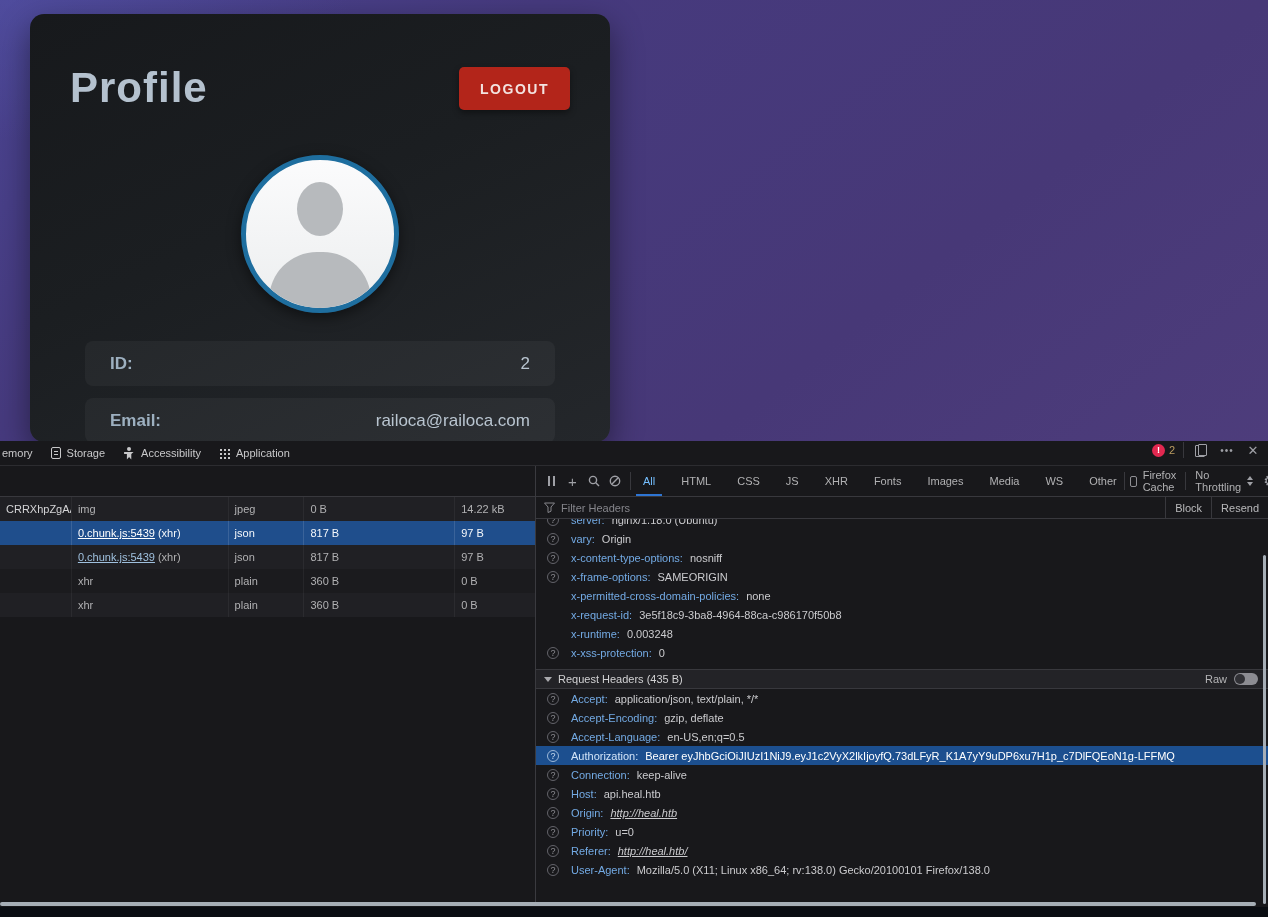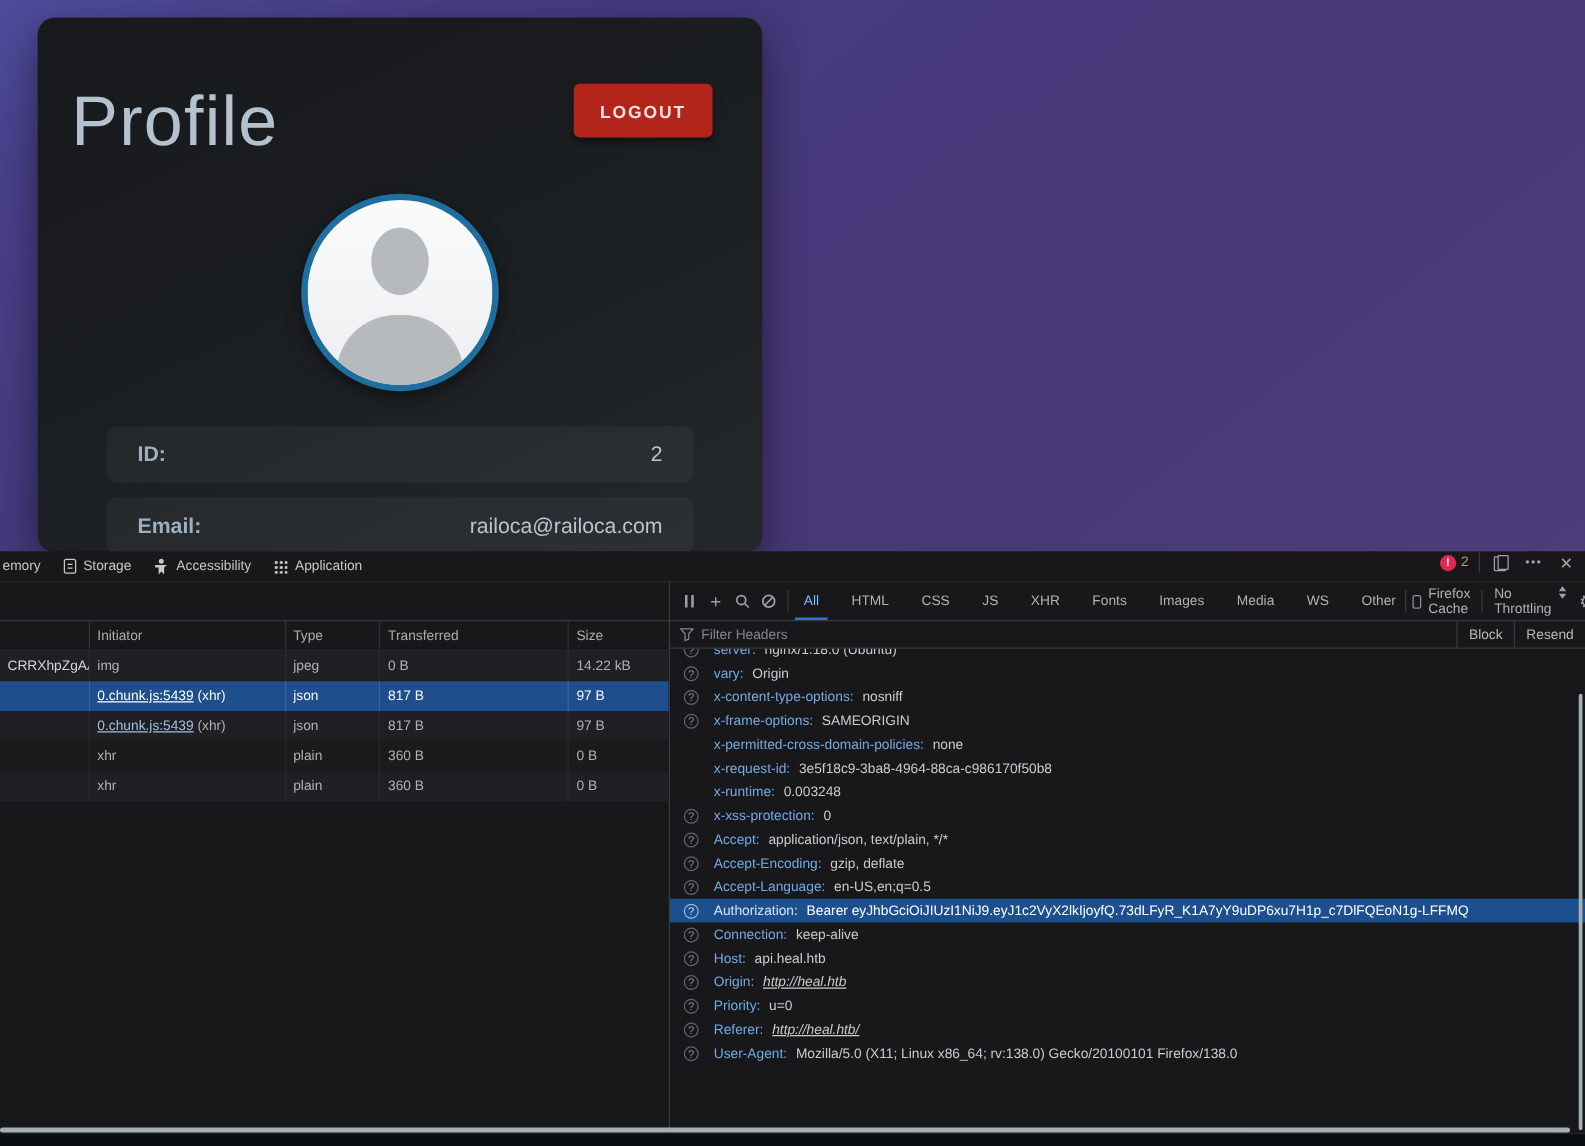--- a/index.html
+++ b/index.html
@@ -20,22 +20,22 @@
   }
 
   
   .profile-card {
     position:absolute; left:30px; top:14px; width:580px; height:428px;
     border-radius:14px; overflow:hidden; z-index:1;
     background:linear-gradient(155deg, #17191c 0%, #1b1e21 45%, #24272b 100%);
     box-shadow:0 12px 32px rgba(0,0,0,0.45);
   }
   .profile-title {
-    position:absolute; left:27px; top:50px;
-    font-size:56px; font-weight:normal; color:#b4c1ce; letter-spacing:1px;
+    position:absolute; left:40px; top:50px;
+    font-size:42px; font-weight:bold; color:#b4c1ce; letter-spacing:1px;
   }
   .logout-btn {
     position:absolute; right:40px; top:53px; width:111px; height:43px;
     border:none; border-radius:5px; background:#b3251a; color:#f3e3e0;
     font-family:"Liberation Sans",sans-serif; font-size:14px; font-weight:bold; letter-spacing:1.5px;
     box-shadow:0 3px 6px rgba(0,0,0,0.4); cursor:pointer;
   }
   .avatar {
     position:absolute; left:50%; top:141px; transform:translateX(-50%);
     width:158px; height:158px; border-radius:50%;
@@ -133,21 +133,21 @@
   .tb-sep { width:1px; height:18px; background:#38383d; margin:0 5px; flex:none; }
   .tb-icon { width:21px; height:100%; display:flex; align-items:center; justify-content:center; color:#9fa0a6; cursor:pointer; flex:none; }
   .ic-pause { display:flex; gap:3px; }
   .ic-pause i { width:2px; height:10px; background:#9fa0a6; }
   .ic-plus { font-size:15px; line-height:1; color:#9fa0a6; }
   .filter-pills { display:flex; height:100%; align-items:stretch;gap:12px; }
   .pill { display:flex; align-items:center; padding:0 7px; color:#b1b1b3; cursor:pointer; position:relative; }
   .pill.active { color:#75bfff; box-shadow:inset 0 -2px 0 #2e75d3; }
   .cache-group { display:flex; align-items:center; gap:6px; cursor:pointer; }
   .checkbox { width:11px; height:11px; border:1px solid #8f8f94; border-radius:2px; background:transparent; }
-  .throttle { display:flex; gap:6px; padding:0 4px; cursor:pointer; }
+  .throttle { display:flex; align-items:center; gap:6px; padding:0 4px; cursor:pointer; }
   .updown { display:flex; flex-direction:column; gap:2px; }
   .updown i { width:0; height:0; border-left:3px solid transparent; border-right:3px solid transparent; }
   .updown .up { border-bottom:4px solid #9fa0a6; }
   .updown .down { border-top:4px solid #9fa0a6; }
   .gear { margin-left:6px; font-size:15px; color:#9fa0a6; cursor:pointer; }
 
   .detail-tabs { height:24px; display:flex; align-items:stretch; border-bottom:1px solid #38383d; }
   .panel-toggle { width:26px; display:flex; align-items:center; justify-content:center; cursor:pointer; }
   .panel-toggle .box { width:12px; height:10px; border:1px solid #9fa0a6; border-radius:2px; display:flex; align-items:center; justify-content:center; }
   .panel-toggle .tri { width:0; height:0; border-top:3px solid transparent; border-bottom:3px solid transparent; border-left:4px solid #9fa0a6; }
@@ -243,27 +243,20 @@
           <span class="ic-responsive"></span>
         </div>
       <div class="ic-btn ic-meatball">•••</div>
       <div class="ic-btn ic-close">✕</div>
     </div>
   </div>
 
   <div class="dt-body">
     <div class="net-left">
       <div class="left-toolbar-spacer"></div>
-      <div class="net-cols" id="net-cols">
-          <div class="net-col c-file"></div>
-          <div class="net-col c-initiator">Initiator</div>
-          <div class="net-col c-type">Type</div>
-          <div class="net-col c-transferred">Transferred</div>
-          <div class="net-col c-size">Size</div>
-        </div>
       <div class="net-rows" id="net-rows">
           <div class="net-row">
             <div class="net-cell c-file">
               <span class="file-text">CRRXhpZgAAS</span>
             </div>
             <div class="net-cell c-initiator">
               <span>img</span>
             </div>
             <div class="net-cell c-type">
               <span>jpeg</span>
@@ -448,20 +441,30 @@
               <span class="q-icon hidden">?</span>
               <span class="h-name">x-runtime</span>
               <span class="h-value">0.003248</span>
             </div>
             <div class="hdr-row">
               <span class="q-icon">?</span>
               <span class="h-name">x-xss-protection</span>
               <span class="h-value">0</span>
             </div>
           </div>
+        <div class="section-bar">
+          <span class="twisty"></span>
+          <span>Request Headers (435 B)</span>
+          <span class="section-right">
+            <span class="raw-label">Raw</span>
+            <span class="toggle">
+                <span class="knob"></span>
+              </span>
+          </span>
+        </div>
         <div id="reqh-rows">
             <div class="hdr-row">
               <span class="q-icon">?</span>
               <span class="h-name">Accept</span>
               <span class="h-value">application/json, text/plain, */*</span>
             </div>
             <div class="hdr-row">
               <span class="q-icon">?</span>
               <span class="h-name">Accept-Encoding</span>
               <span class="h-value">gzip, deflate</span>

